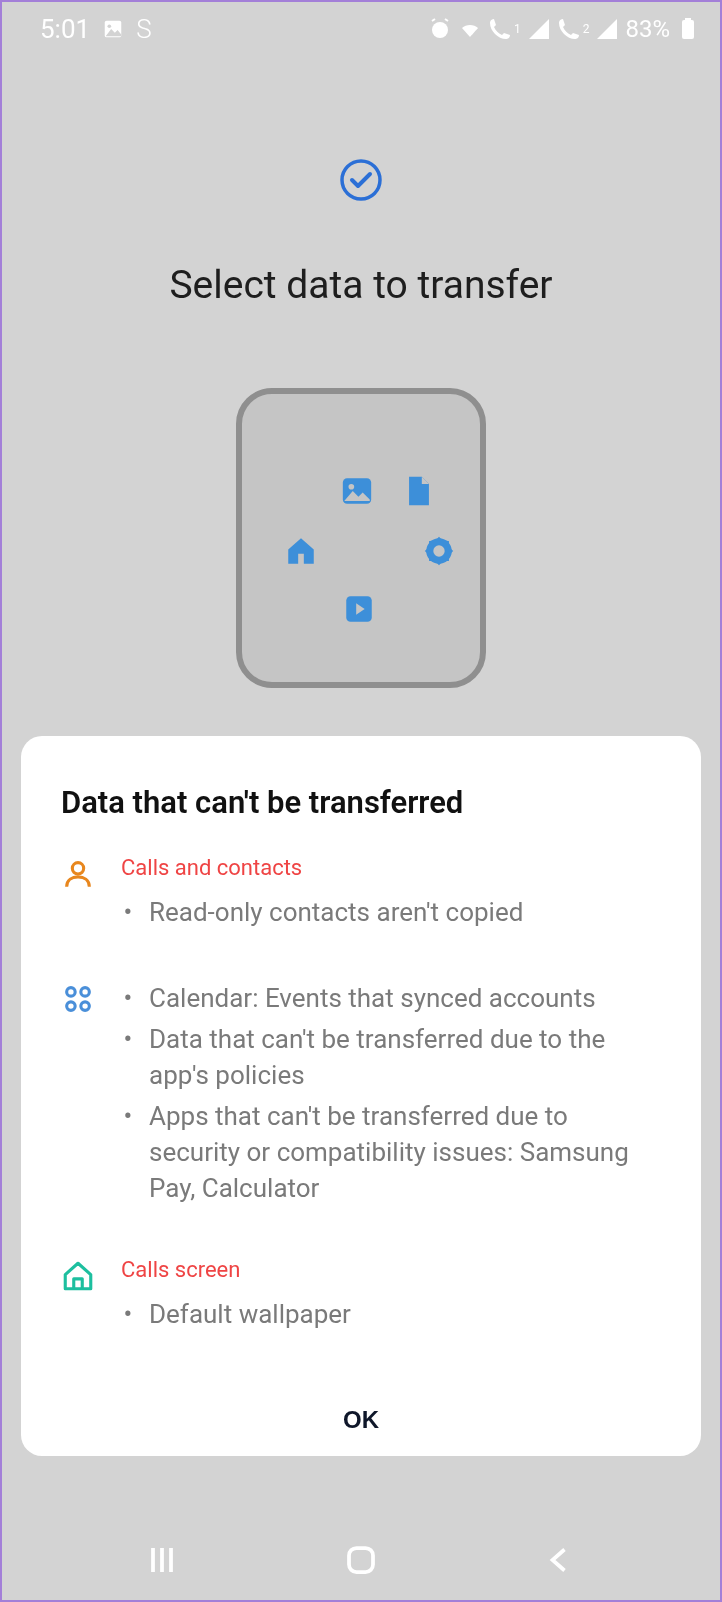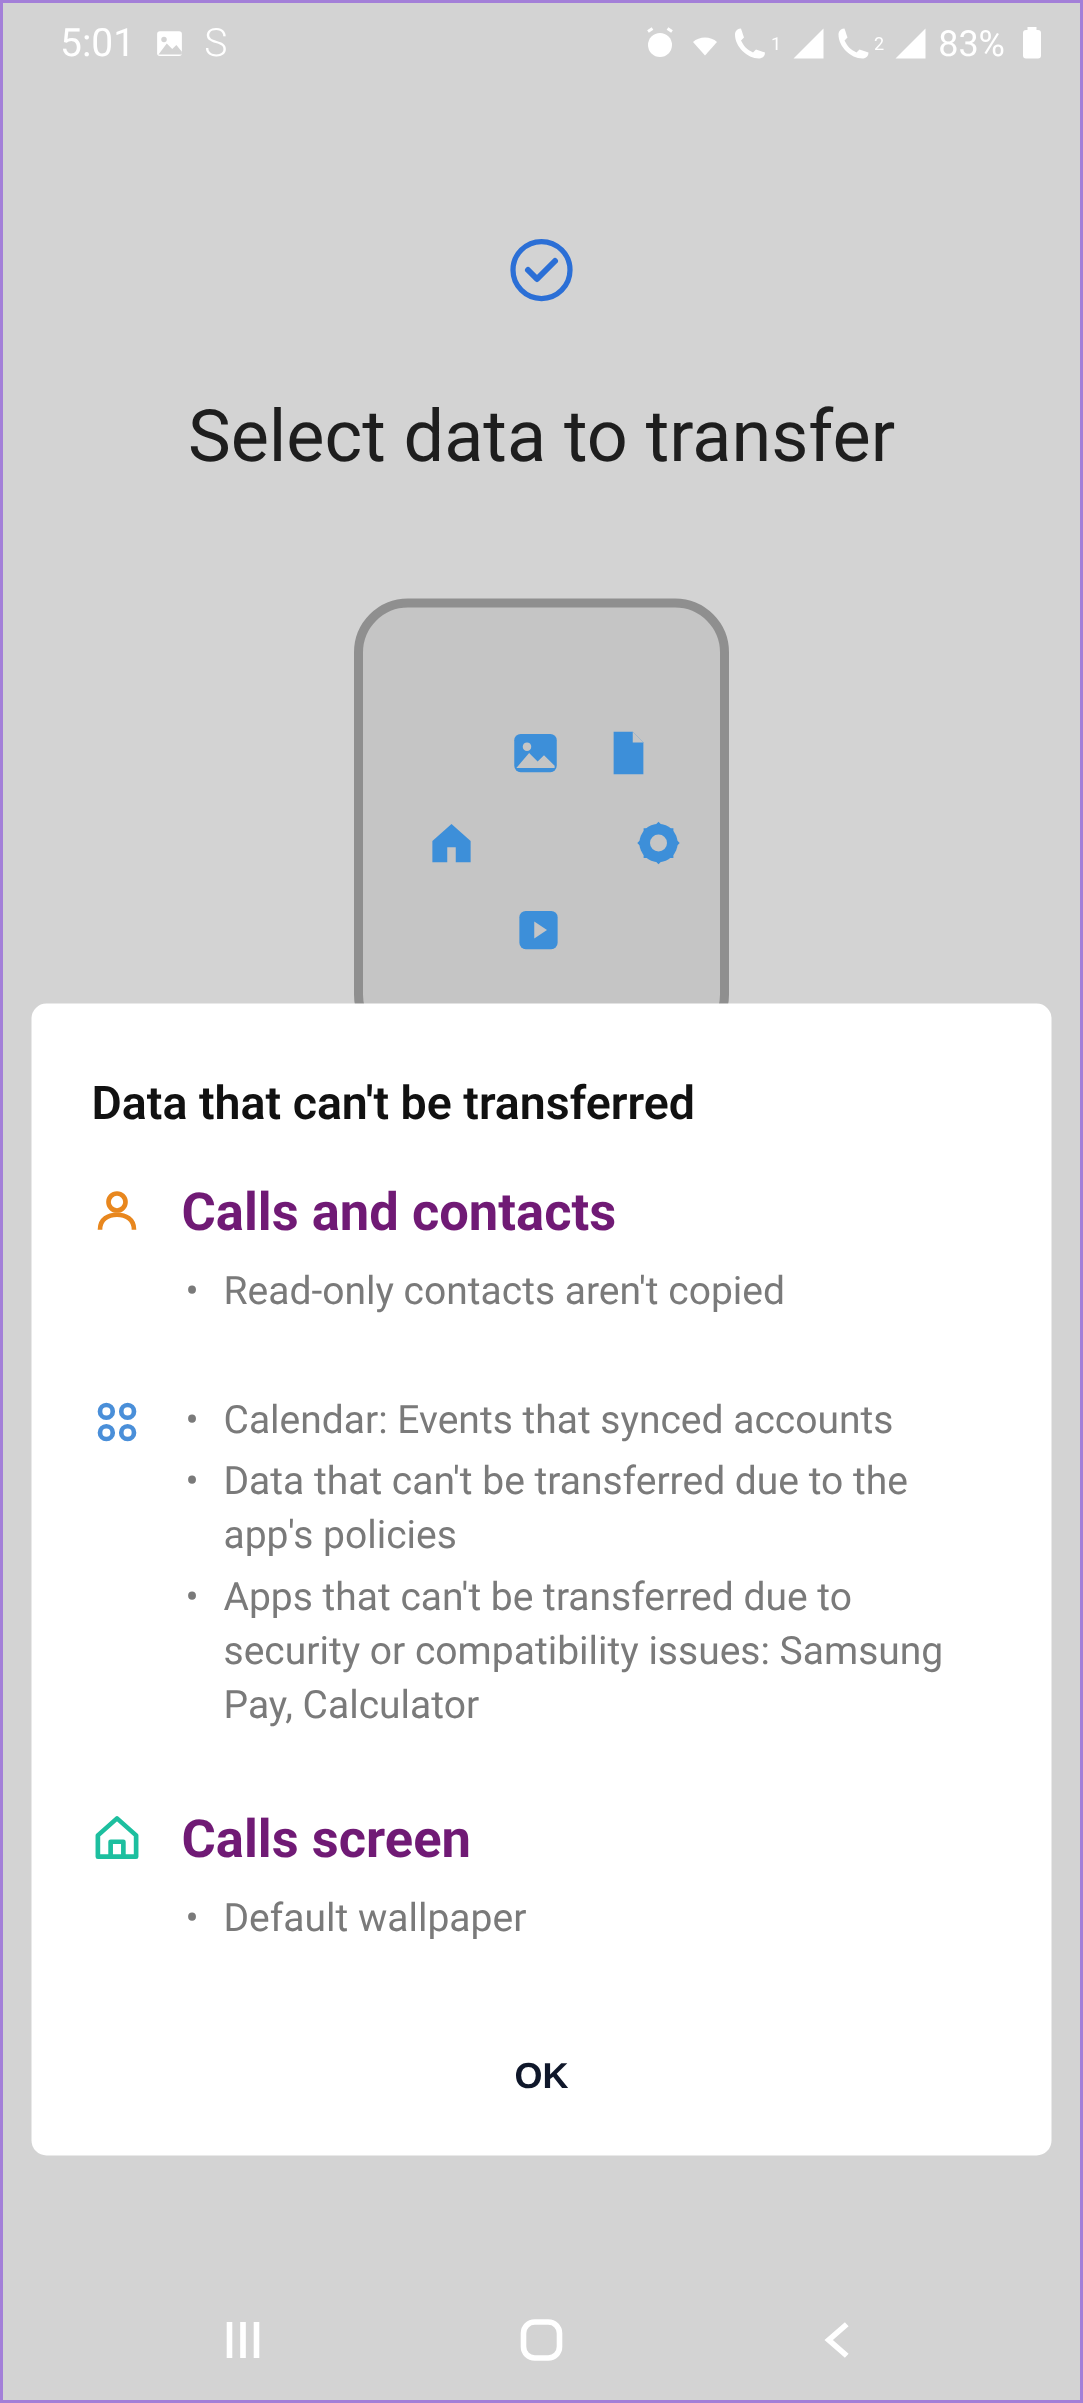--- a/index.html
+++ b/index.html
@@ -27,53 +27,53 @@
   .main-header {
     text-align: center;
     margin-top: 110px;
   }
   .check-circle {
     width: 44px;
     height: 44px;
     margin: 0 auto 56px;
   }
   .page-title {
-    font-size: 48px;
+    font-size: 39px;
     font-weight: 400;
     color: #1e1e1e;
   }
   .phone-illustration {
     width: 250px;
     height: 300px;
     background: #c5c5c5;
     border: 6px solid #8f8f8f;
     border-radius: 36px;
     margin: 80px auto 0;
     position: relative;
   }
   .phone-icons svg { position: absolute; width: 34px; height: 34px; fill: #3d8fd9; }
   .card {
     position: absolute;
     left: 19px;
     right: 19px;
-    top: 667px;
+    top: 734px;
     background: #fff;
-    border-radius: 10px;
-    padding: 48px 40px 24px;
+    border-radius: 21px;
+    padding: 48px 40px 8px;
   }
   .card-title {
     font-size: 31px;
     font-weight: 600;
     color: #111;
     margin-bottom: 34px;
   }
   .section { display: flex; gap: 26px; margin-bottom: 46px; }
   .section-icon { width: 34px; height: 34px; flex-shrink: 0; margin-top: 2px; }
   .section-body { flex: 1; }
-  .section-title { font-size: 35px; font-weight: 700; color: #701a75; margin-bottom: 14px; }
+  .section-title { font-size: 22px; font-weight: 400; color: #ef4444; margin-bottom: 14px; }
   .bullet-row { display: flex; gap: 14px; color: #7a7a7a; font-size: 26px; line-height: 1.4; margin-bottom: 4px;}
   .bullet-dot { flex-shrink: 0; width: 14px; text-align:center; }
   .ok-button {
     display: block;
     width: 100%;
     text-align: center;
     font-size: 24px;
     font-weight: 600;
     color: #0f172a;
     padding: 24px 0 14px;

